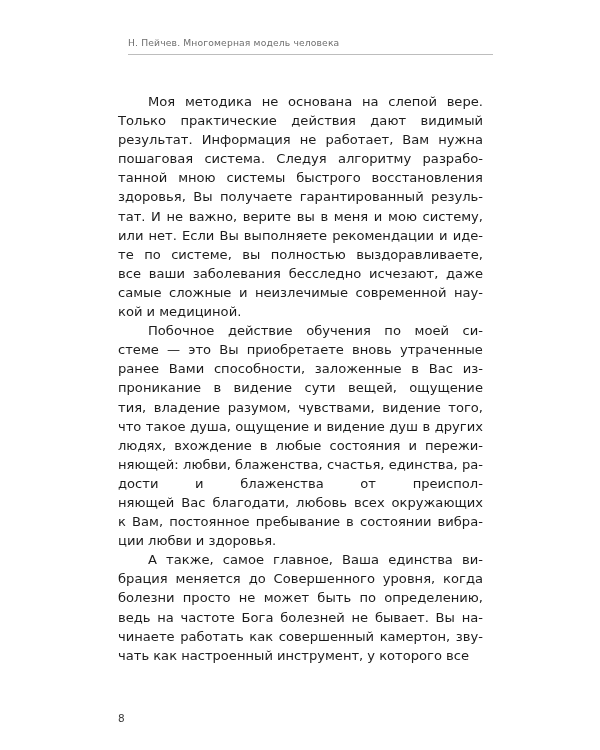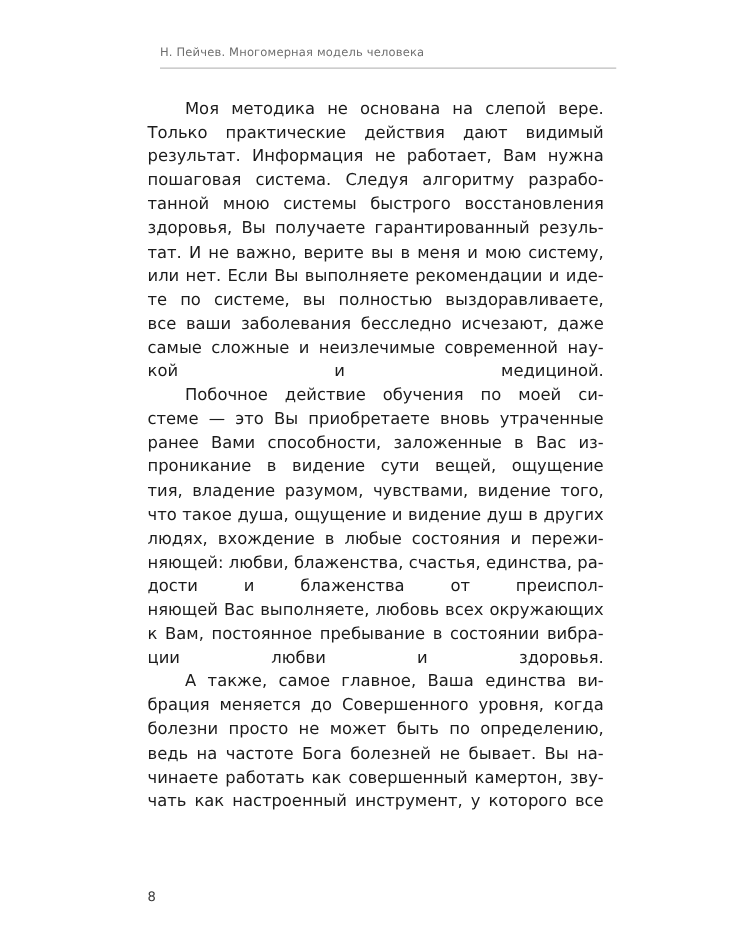--- a/index.html
+++ b/index.html
@@ -34,42 +34,42 @@
   }
   .header-rule {
     margin-top: 5px;
     width: 365px;
     height: 1px;
     background: #bdbdbd;
   }
   .content {
     position: absolute;
     left: 118px;
-    top: 78px;
+    top: 92px;
     width: 365px;
   }
   .para {
     margin: 0 0 0 0;
   }
   .line {
     display: flex;
     font-size: 13.1px;
     line-height: 19.1px;
     color: #1c1c1c;
     letter-spacing: 0px;
     white-space: pre;
     height: 19.1px;
     overflow: visible;
   }
   
   .line.justify {
     justify-content: space-between;
   }
   .line.last {
-    justify-content: space-between;
+    justify-content: flex-start;
   }
   .line.indent {
     padding-left: 30px;
   }
   .line .w {
     display: inline-block;
   }
   .line.last .w + .w {
     margin-left: 4.1px;
   }
@@ -110,21 +110,21 @@
       <div class="para">
         <div class="line justify indent"><span class="w">Побочное</span><span class="w">действие</span><span class="w">обучения</span><span class="w">по</span><span class="w">моей</span><span class="w">си-</span></div>
         <div class="line justify"><span class="w">стеме</span><span class="w">—</span><span class="w">это</span><span class="w">Вы</span><span class="w">приобретаете</span><span class="w">вновь</span><span class="w">утраченные</span></div>
         <div class="line justify"><span class="w">ранее</span><span class="w">Вами</span><span class="w">способности,</span><span class="w">заложенные</span><span class="w">в</span><span class="w">Вас</span><span class="w">из-</span></div>
         <div class="line justify"><span class="w">проникание</span><span class="w">в</span><span class="w">видение</span><span class="w">сути</span><span class="w">вещей,</span><span class="w">ощущение</span></div>
         <div class="line justify"><span class="w">тия,</span><span class="w">владение</span><span class="w">разумом,</span><span class="w">чувствами,</span><span class="w">видение</span><span class="w">того,</span></div>
         <div class="line justify"><span class="w">что</span><span class="w">такое</span><span class="w">душа,</span><span class="w">ощущение</span><span class="w">и</span><span class="w">видение</span><span class="w">душ</span><span class="w">в</span><span class="w">других</span></div>
         <div class="line justify"><span class="w">людях,</span><span class="w">вхождение</span><span class="w">в</span><span class="w">любые</span><span class="w">состояния</span><span class="w">и</span><span class="w">пережи-</span></div>
         <div class="line justify"><span class="w">няющей:</span><span class="w">любви,</span><span class="w">блаженства,</span><span class="w">счастья,</span><span class="w">единства,</span><span class="w">ра-</span></div>
         <div class="line justify"><span class="w">дости</span><span class="w">и</span><span class="w">блаженства</span><span class="w">от</span><span class="w">преиспол-</span></div>
-        <div class="line justify"><span class="w">няющей</span><span class="w">Вас</span><span class="w">выполняете,</span><span class="w">любовь</span><span class="w">всех</span><span class="w">окружающих</span></div>
+        <div class="line justify"><span class="w">няющей</span><span class="w">Вас</span><span class="w">благодати,</span><span class="w">любовь</span><span class="w">всех</span><span class="w">окружающих</span></div>
         <div class="line justify"><span class="w">к</span><span class="w">Вам,</span><span class="w">постоянное</span><span class="w">пребывание</span><span class="w">в</span><span class="w">состоянии</span><span class="w">вибра-</span></div>
         <div class="line last"><span class="w">ции</span><span class="w">любви</span><span class="w">и</span><span class="w">здоровья.</span></div>
       </div>
       <div class="para">
         <div class="line justify indent"><span class="w">А</span><span class="w">также,</span><span class="w">самое</span><span class="w">главное,</span><span class="w">Ваша</span><span class="w">единства</span><span class="w">ви-</span></div>
         <div class="line justify"><span class="w">брация</span><span class="w">меняется</span><span class="w">до</span><span class="w">Совершенного</span><span class="w">уровня,</span><span class="w">когда</span></div>
         <div class="line justify"><span class="w">болезни</span><span class="w">просто</span><span class="w">не</span><span class="w">может</span><span class="w">быть</span><span class="w">по</span><span class="w">определению,</span></div>
         <div class="line justify"><span class="w">ведь</span><span class="w">на</span><span class="w">частоте</span><span class="w">Бога</span><span class="w">болезней</span><span class="w">не</span><span class="w">бывает.</span><span class="w">Вы</span><span class="w">на-</span></div>
         <div class="line justify"><span class="w">чинаете</span><span class="w">работать</span><span class="w">как</span><span class="w">совершенный</span><span class="w">камертон,</span><span class="w">зву-</span></div>
         <div class="line last"><span class="w">чать</span><span class="w">как</span><span class="w">настроенный</span><span class="w">инструмент,</span><span class="w">у</span><span class="w">которого</span><span class="w">все</span></div>

